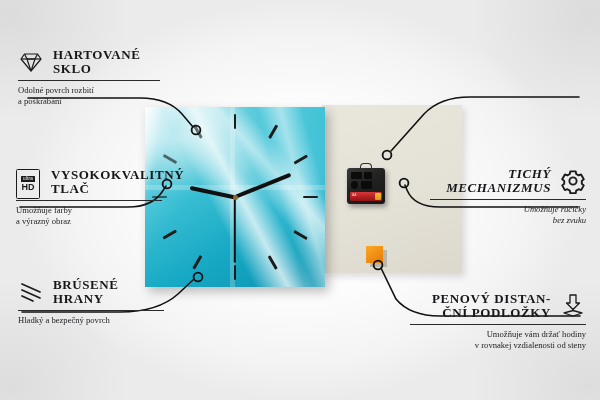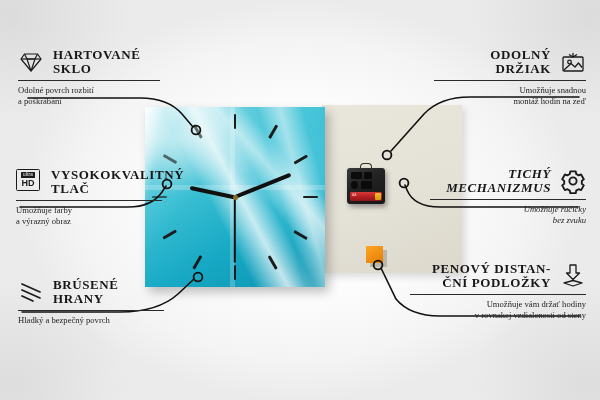--- a/index.html
+++ b/index.html
@@ -145,21 +145,21 @@
   .co-sub {
     font-family: "Liberation Serif", serif;
     font-size: 8.6px;
     line-height: 11px;
     color: #232326;
     white-space: pre-line;
   }
   .co-icon { flex: 0 0 auto; width: 26px; height: 26px; display: block; }
 
   .hd-box {
-    width: 24px; height: 22px; border: 1.4px solid #1b1b1b; border-radius: 1.5px;
+    width: 24px; height: 30px; border: 1.4px solid #1b1b1b; border-radius: 1.5px;
     display: flex; flex-direction: column; align-items: center; justify-content: center;
     font-family: "Liberation Sans", sans-serif; line-height: 1;
   }
   .hd-ultra {
     font-size: 4.6px; letter-spacing: .2px; color: #fff; background: #1b1b1b;
     padding: .7px 2px; border-radius: .5px; margin-bottom: 1px;
   }
   .hd-main { font-size: 9px; font-weight: bold; color: #1b1b1b; }
 </style>
 </head>
@@ -281,56 +281,38 @@
           <line x1="4" y1="17" x2="15" y2="22"></line>
         </g>
       </svg>
       <div class="co-title">BRÚSENÉ
 HRANY</div>
     </div>
     <div class="co-rule"></div>
     <div class="co-sub">Hladký a bezpečný povrch</div>
   </div>
 
-  <div class="callout co-right" style="right:14px; top:48px; width:152px;">
-    <div class="co-head">
-      <svg class="co-icon" viewBox="0 0 26 26">
-        <g fill="none" stroke="#1b1b1b" stroke-width="1.3" stroke-linejoin="round">
-          <rect x="3" y="8" width="20" height="14" rx="1"></rect>
-          <path d="M9 5.5 L13 8 L17 5.5"></path>
-          <path d="M13 4 L13 8"></path>
-          <circle cx="9.5" cy="13" r="1.8"></circle>
-          <path d="M4 21 L11 14.5 L15 18 L18.5 14 L22 18.5"></path>
-        </g>
-      </svg>
-      <div class="co-title">ODOLNÝ
-DRŽIAK</div>
-    </div>
-    <div class="co-rule"></div>
-    <div class="co-sub">Umožňuje snadnou
-montáž hodin na zeď</div>
-  </div>
 
   <div class="callout co-right" style="right:14px; top:167px; width:156px;font-style:italic;">
     <div class="co-head">
       <svg class="co-icon" viewBox="0 0 26 26">
         <g fill="none" stroke="#1b1b1b" stroke-width="1.9" stroke-linecap="round" stroke-linejoin="round">
           <path d="M10.3 3.4 h5.4 l.5 2.6 2.4 1.4 2.5-.9 2.7 4.7-2 1.7v2.8l2 1.7-2.7 4.7-2.5-.9-2.4 1.4-.5 2.6h-5.4l-.5-2.6-2.4-1.4-2.5.9-2.7-4.7 2-1.7v-2.8l-2-1.7 2.7-4.7 2.5.9 2.4-1.4z"></path>
           <circle cx="13" cy="13" r="3.6"></circle>
         </g>
       </svg>
       <div class="co-title">TICHÝ
 MECHANIZMUS</div>
     </div>
     <div class="co-rule"></div>
     <div class="co-sub">Umožňuje ručičky
 bez zvuku</div>
   </div>
 
-  <div class="callout co-right" style="right:14px; top:262px; width:176px;">
+  <div class="callout co-right" style="right:14px; top:292px; width:176px;">
     <div class="co-head">
       <svg class="co-icon" viewBox="0 0 26 26">
         <g fill="none" stroke="#1b1b1b" stroke-width="1.3" stroke-linejoin="round">
           <path d="M10 2 h6 v8 h3.5 L13 16.5 L6.5 10 H10 Z"></path>
           <path d="M13 17.5 L22 20 L13 23 L4 20 Z"></path>
         </g>
       </svg>
       <div class="co-title">PENOVÝ DISTAN-
 ČNÍ PODLOŽKY</div>
     </div>

